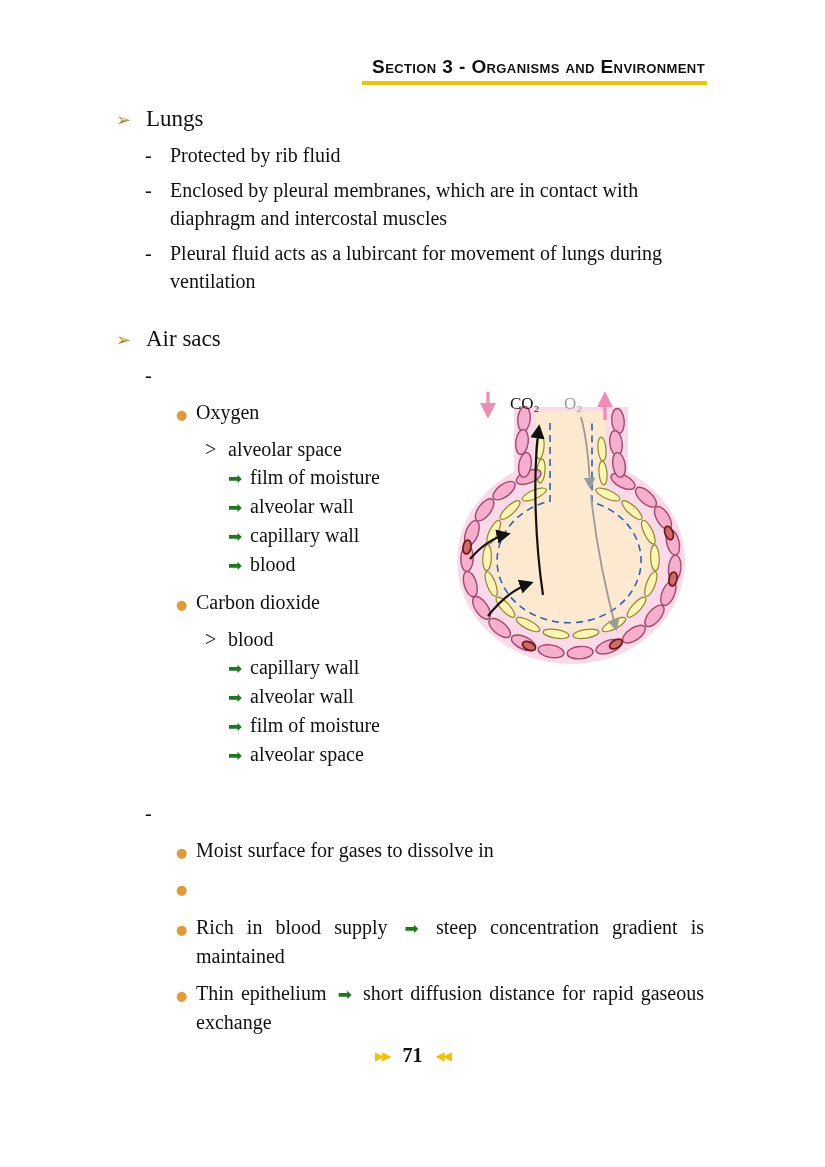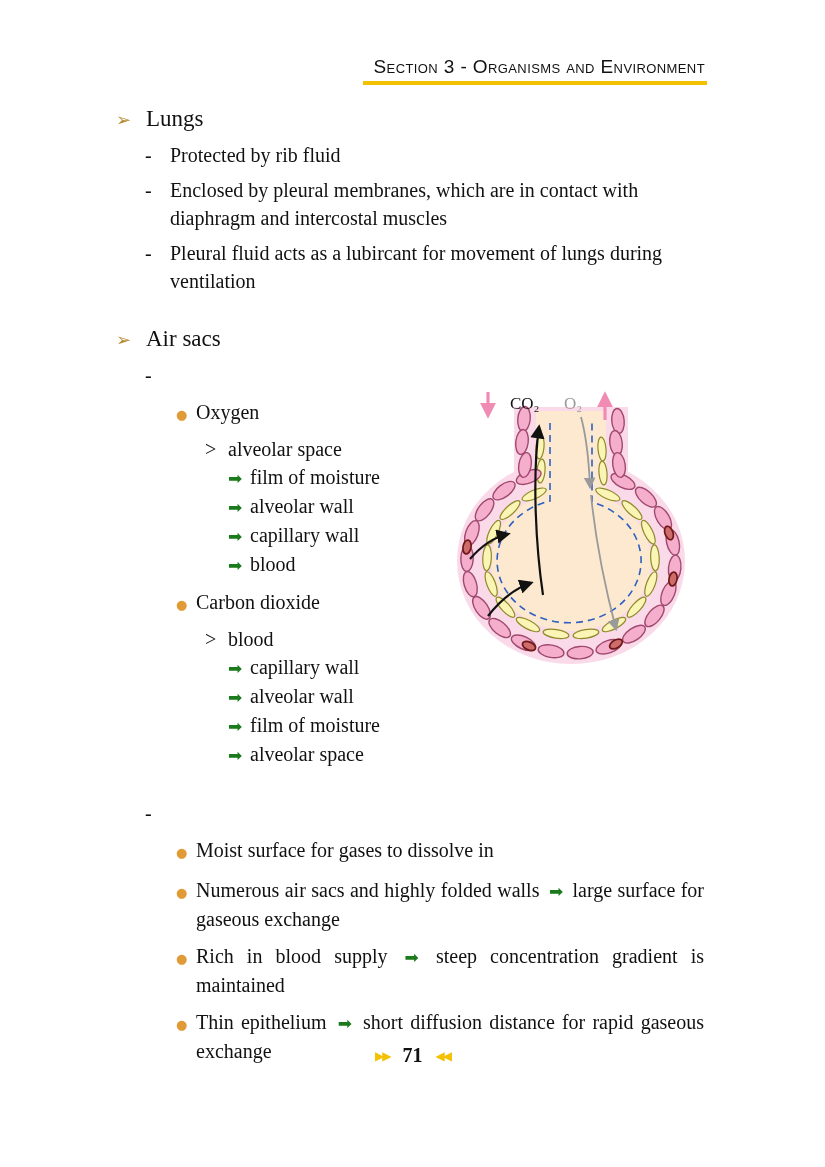--- a/index.html
+++ b/index.html
@@ -7,21 +7,21 @@
   .page{
     position:relative;width:825px;height:1167px;background:#fff;
     font-family:"Liberation Serif","DejaVu Serif",serif;color:var(--text,#111);
     overflow:hidden;
   }
   
   .header{padding:56px 118px 0 0;text-align:right}
   .header-title{
     display:inline-block;
     font-family:"Liberation Sans","DejaVu Sans",sans-serif;
-    font-weight:400;font-variant:small-caps;font-size:19px;letter-spacing:.4px;
+    font-weight:700;font-variant:small-caps;font-size:19px;letter-spacing:.4px;
     border-bottom:4px solid var(--accent-gold,#F4C100);
     padding:0 2px 3px 10px;
   }
   
   .content{padding:12px 0 0 116px;font-size:20px;line-height:28px}
   .row{display:flex;align-items:baseline}
   .b{flex:0 0 auto;font-family:"DejaVu Sans",sans-serif}
   .t{flex:0 1 auto}
   .l1{margin-top:8px}
   .l1 .b{width:30px;color:var(--topic-bullet,#B5892B);font-size:18px}
@@ -144,25 +144,20 @@
     </div>
 
     <div class="row l3 adapt">
       <span class="b dot">●</span>
       <span class="t">
         <span>Moist surface for gases to dissolve in</span>
       </span>
     </div>
     <div class="row l3 adapt">
       <span class="b dot">●</span>
-      <span class="t">
-        <span>Numerous air sacs and highly folded walls</span>
-        <span class="inline-arrow">➡</span>
-        <span>large surface for gaseous exchange</span>
-      </span>
     </div>
     <div class="row l3 adapt">
       <span class="b dot">●</span>
       <span class="t">
         <span>Rich in blood supply</span>
         <span class="inline-arrow">➡</span>
         <span>steep concentration gradient is maintained</span>
       </span>
     </div>
     <div class="row l3 adapt">

